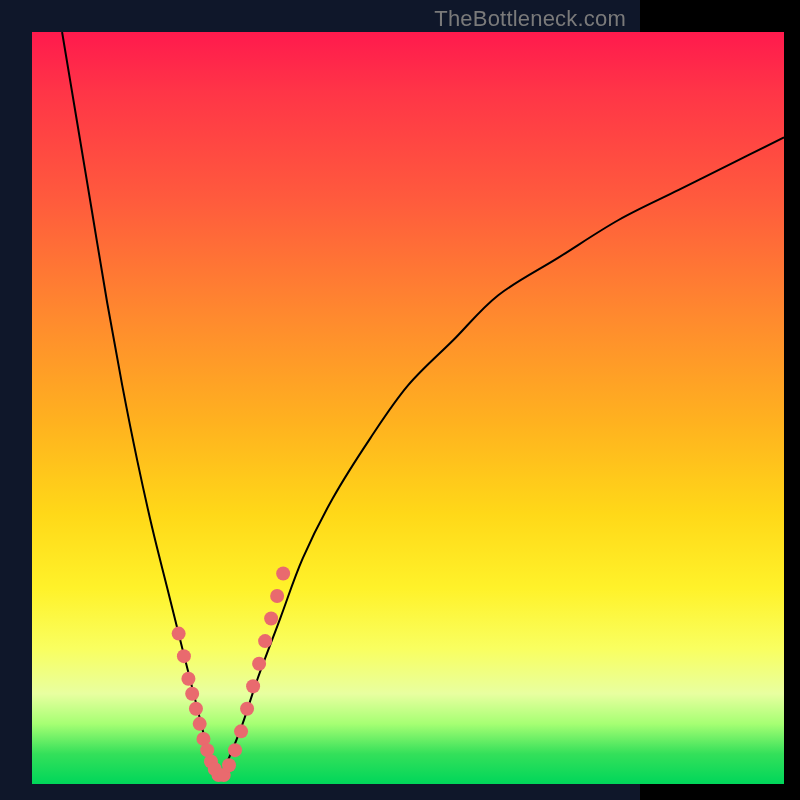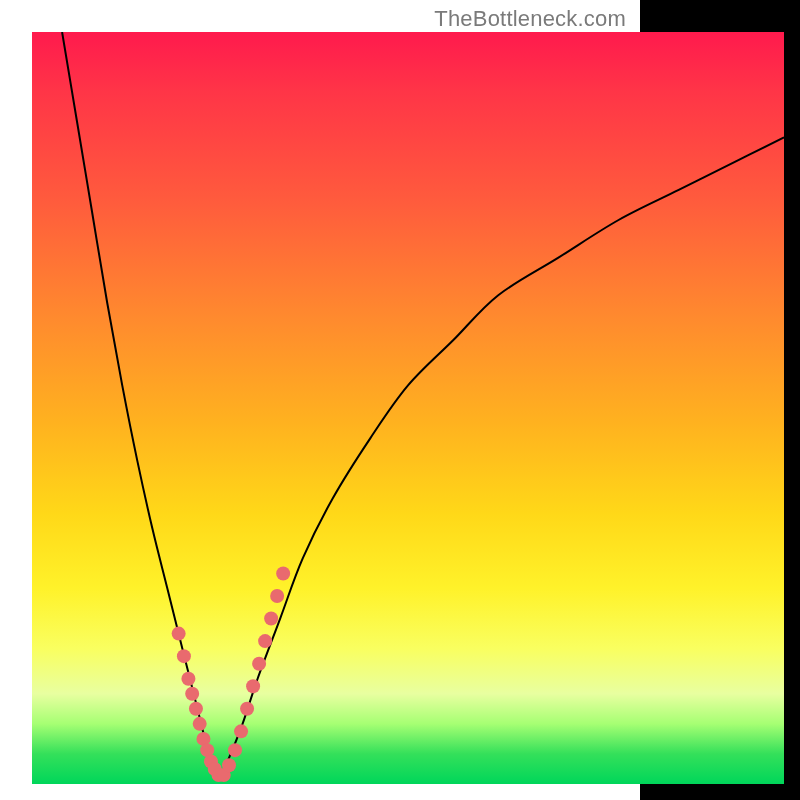--- a/index.html
+++ b/index.html
@@ -8,21 +8,21 @@
     width: 800px;
     height: 800px;
     overflow: hidden;
     background: #000;
     font-family: Arial, Helvetica, sans-serif;
   }
   .frame {
     position: relative;
     width: 640px;
     height: 800px;
-    background: #ffffff;
+    background: #0f172a;
   }
   .plot-area {
     position: absolute;
     left: 32px;
     top: 32px;
     width: 752px;
     height: 752px;
     
     background: linear-gradient(
       to bottom,

